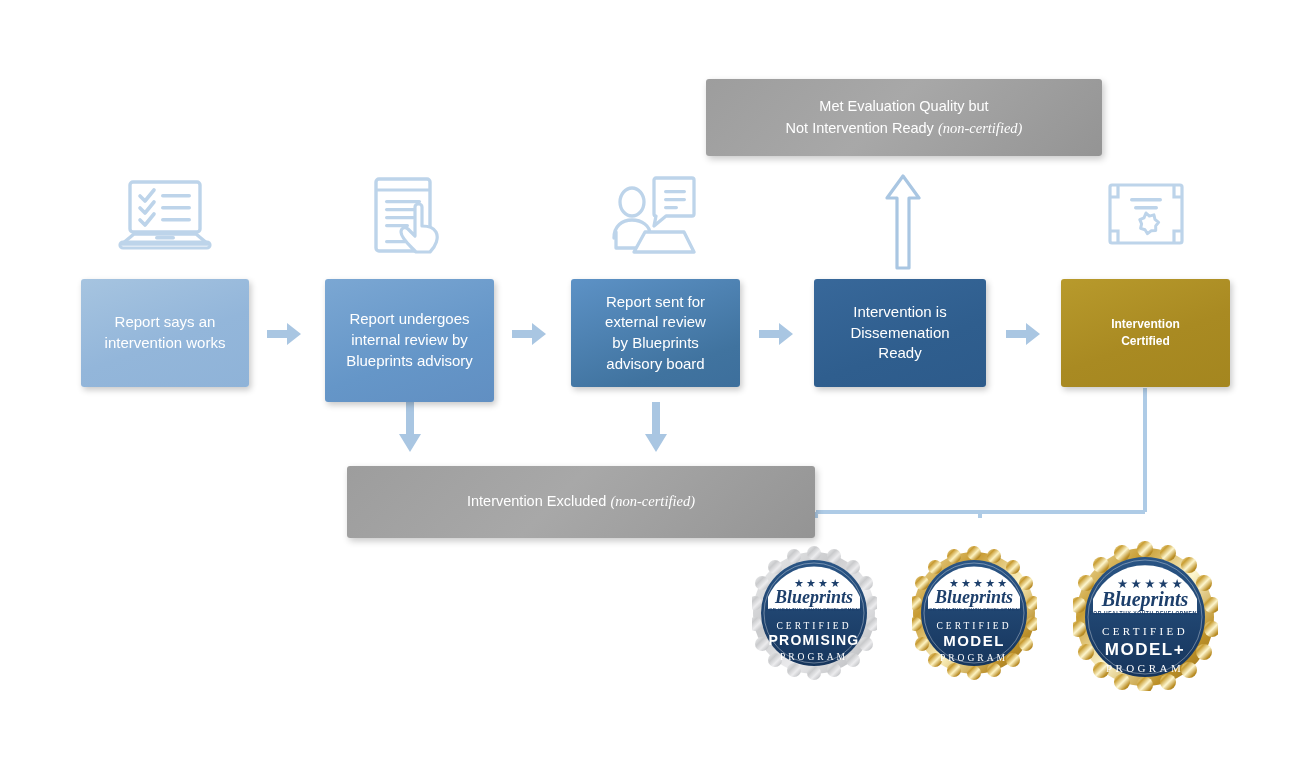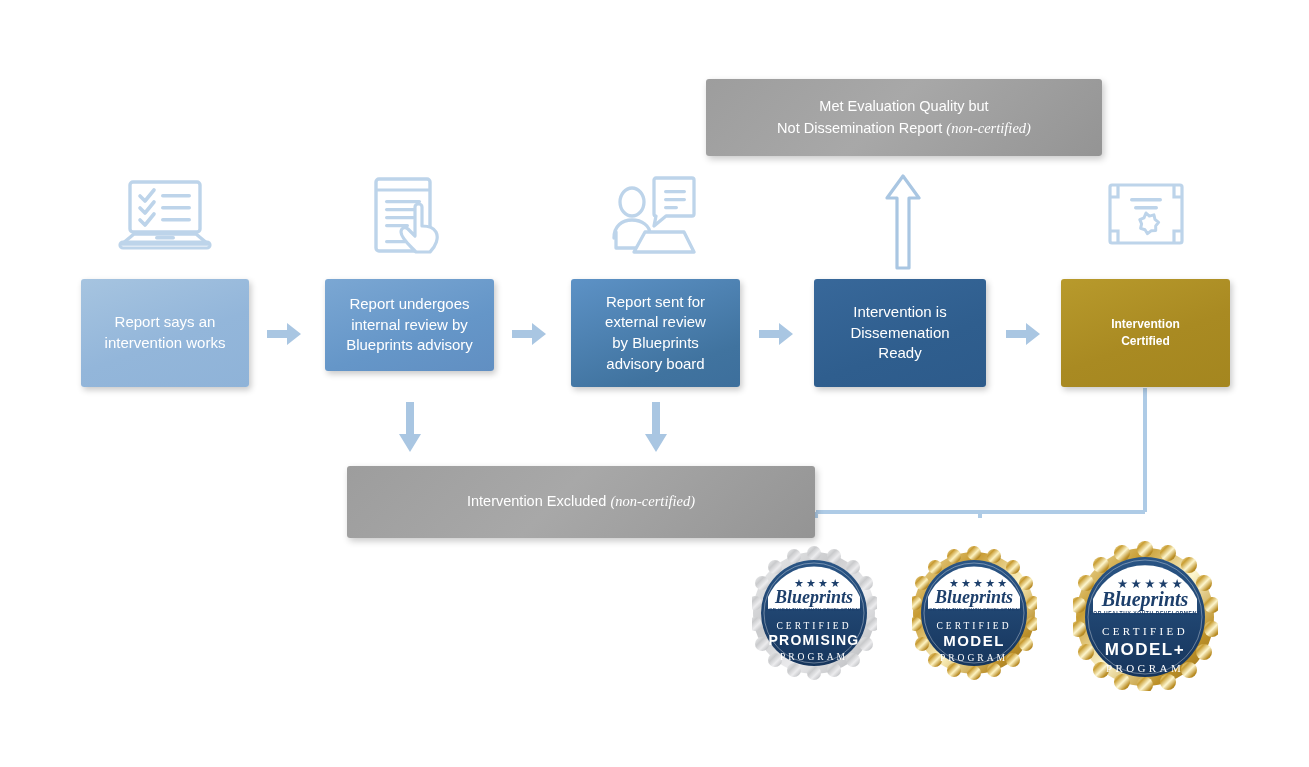--- a/index.html
+++ b/index.html
@@ -21,21 +21,21 @@
     color:#ffffff;
     font-size:15px;
     line-height:1.38;
     padding:6px 10px;
     box-sizing:border-box;
     box-shadow:2px 3px 6px rgba(0,0,0,.22);
   }
   .pbox span{display:block;}
   .pbox.b1{left:81px;top:279px;width:168px;height:108px;
            background:linear-gradient(160deg,#a6c4e0 0%,#93b6da 55%,#8fb3d8 100%);}
-  .pbox.b2{left:325px;top:279px;width:169px;height:92px;
+  .pbox.b2{left:325px;top:279px;width:169px;height:123px;
            background:linear-gradient(160deg,#7ba7d3 0%,#6596c8 60%,#618fc2 100%);}
   .pbox.b3{left:571px;top:279px;width:169px;height:108px;
            background:linear-gradient(160deg,#5d92c6 0%,#40739f 75%,#3d6f9c 100%);}
   .pbox.b4{left:814px;top:279px;width:172px;height:108px;
            background:linear-gradient(160deg,#38689a 0%,#2f5e8e 60%,#2d5b8b 100%);}
   .pbox.b5{left:1061px;top:279px;width:169px;height:108px;
            background:linear-gradient(160deg,#b89a2c 0%,#a98a22 55%,#a4861f 100%);
            font-weight:bold;font-size:12px;}
 
   
@@ -207,21 +207,21 @@
   <div class="pbox b5">
     <div>
       <span>Intervention</span>
       <span>Certified</span>
     </div>
   </div>
 
   <div class="gbox top">
     <div>
       <b>Met Evaluation Quality but</b><br>
-      <b>Not Dissemination Report</b>
+      <b>Not Intervention Ready</b>
       <i>(non-certified)</i>
     </div>
   </div>
 
   <div class="gbox mid">
     <div>
       <b>Intervention Excluded</b>
       <i>(non-certified)</i>
     </div>
   </div>

